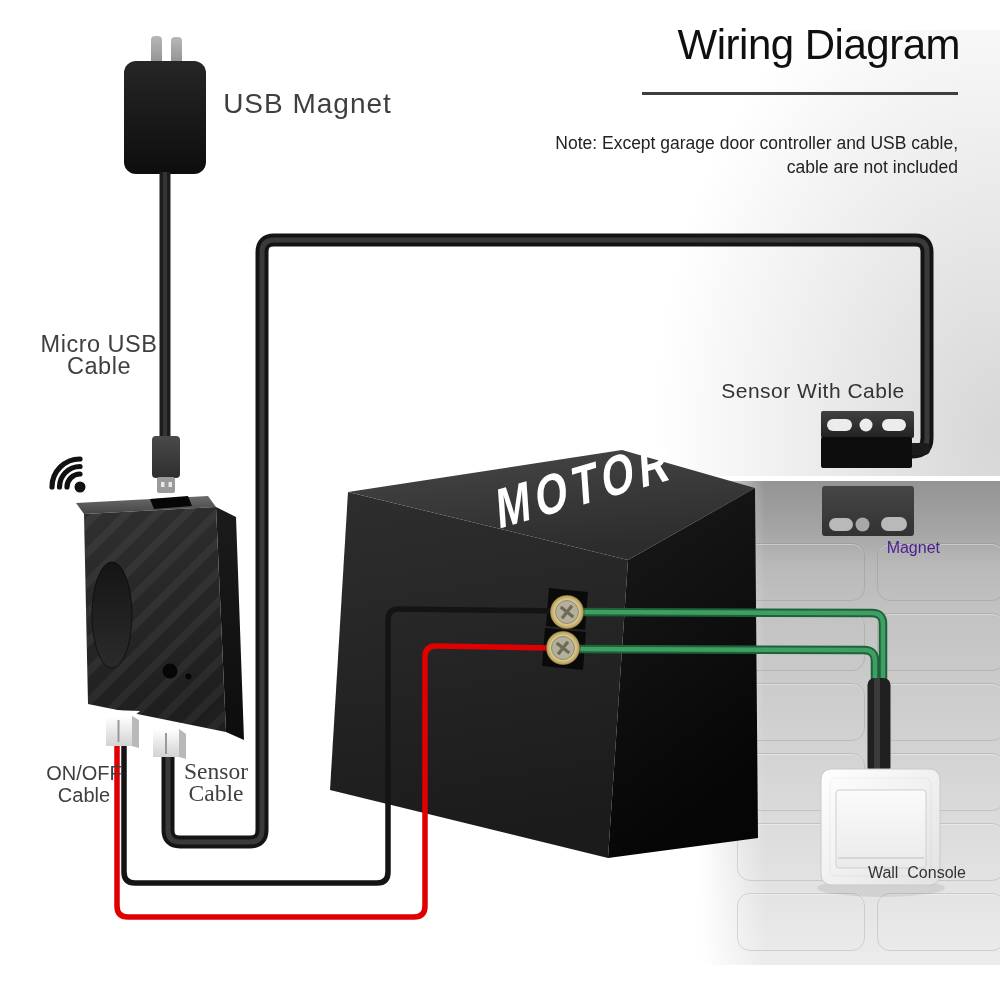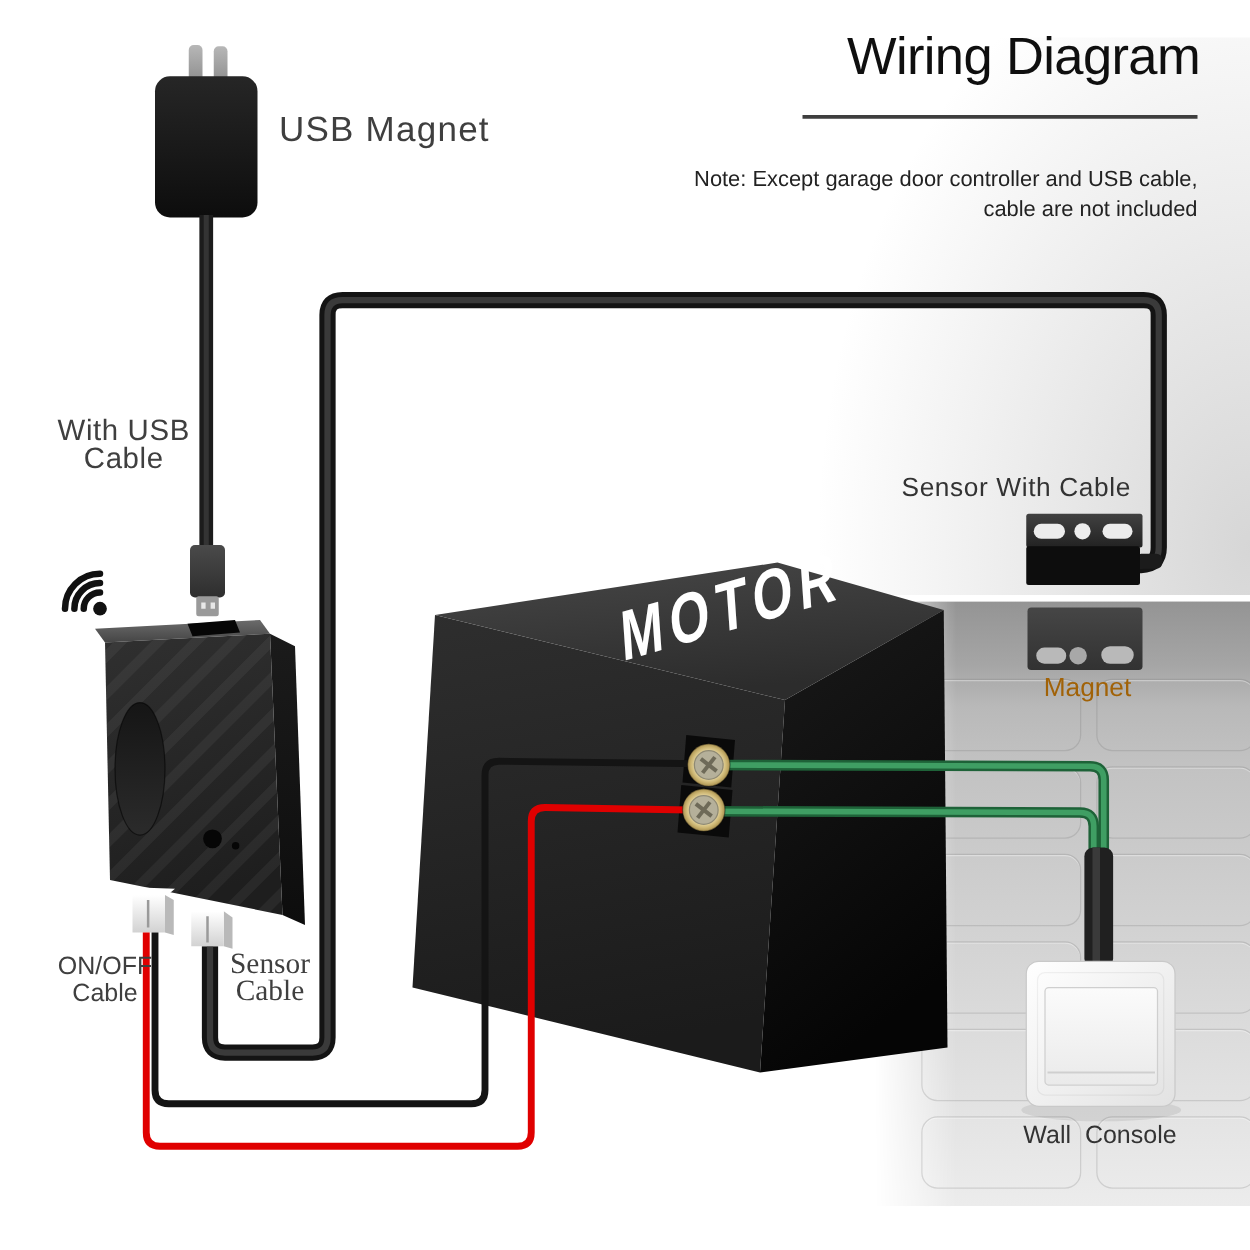--- a/index.html
+++ b/index.html
@@ -23,22 +23,22 @@
   .lbl{color:#3f3f3f;text-align:center;line-height:1.0;}
   .title{right:40px;top:24px;font-size:42px;font-weight:normal;color:#0f0f0f;
          letter-spacing:-0.5px;text-align:right;}
   .title-rule{position:absolute;left:642px;top:92px;width:316px;height:3px;background:#3e3e3e;}
   .note{right:42px;top:119px;font-size:17.5px;color:#222;text-align:right;line-height:1.38;margin-top:12px;}
   .lbl-adapter{left:195px;top:91px;width:225px;font-size:28px;line-height:26px;letter-spacing:1px;}
   .lbl-microusb{left:28px;top:333px;width:142px;font-size:23.5px;line-height:22px;letter-spacing:0.5px;}
   .lbl-onoff{left:22px;top:763px;width:124px;font-size:20px;line-height:21.5px;}
   .lbl-sensorcable{left:153px;top:761px;width:126px;font-size:23.5px;line-height:21.5px;font-family:Liberation Serif, serif;}
   .lbl-sensorwith{left:700px;top:380px;width:226px;font-size:21px;letter-spacing:0.5px;color:#333;}
-  .lbl-magnet{left:800px;top:540px;width:140px;font-size:21px;color:#a16207;}
-  .lbl-wallconsole{left:794px;top:898px;width:172px;font-size:20px;color:#333;white-space:pre;}
+  .lbl-magnet{left:800px;top:540px;width:140px;font-size:16px;color:#4c1d95;text-align:right;}
+  .lbl-wallconsole{left:794px;top:865px;width:172px;font-size:16px;color:#333;white-space:pre;text-align:right;}
 </style>
 </head>
 <body>
 
 <div id="page">
 
   <div class="bg bg-wash"></div>
   <div class="bg door-band"></div>
   <div class="bg door-seam"></div>
   <div class="bg panel-grid">
@@ -253,21 +253,21 @@
   <div class="lbl note">
     <div>Note:  Except garage door controller and USB cable,</div>
     <div>cable are not included</div>
   </div>
 
   <div class="lbl lbl-adapter">
     <div>USB Magnet</div>
   </div>
 
   <div class="lbl lbl-microusb">
-    <div>With USB</div>
+    <div>Micro USB</div>
     <div>Cable</div>
   </div>
 
   <div class="lbl lbl-onoff">
     <div>ON/OFF</div>
     <div>Cable</div>
   </div>
 
   <div class="lbl lbl-sensorcable">
     <div>Sensor</div>

